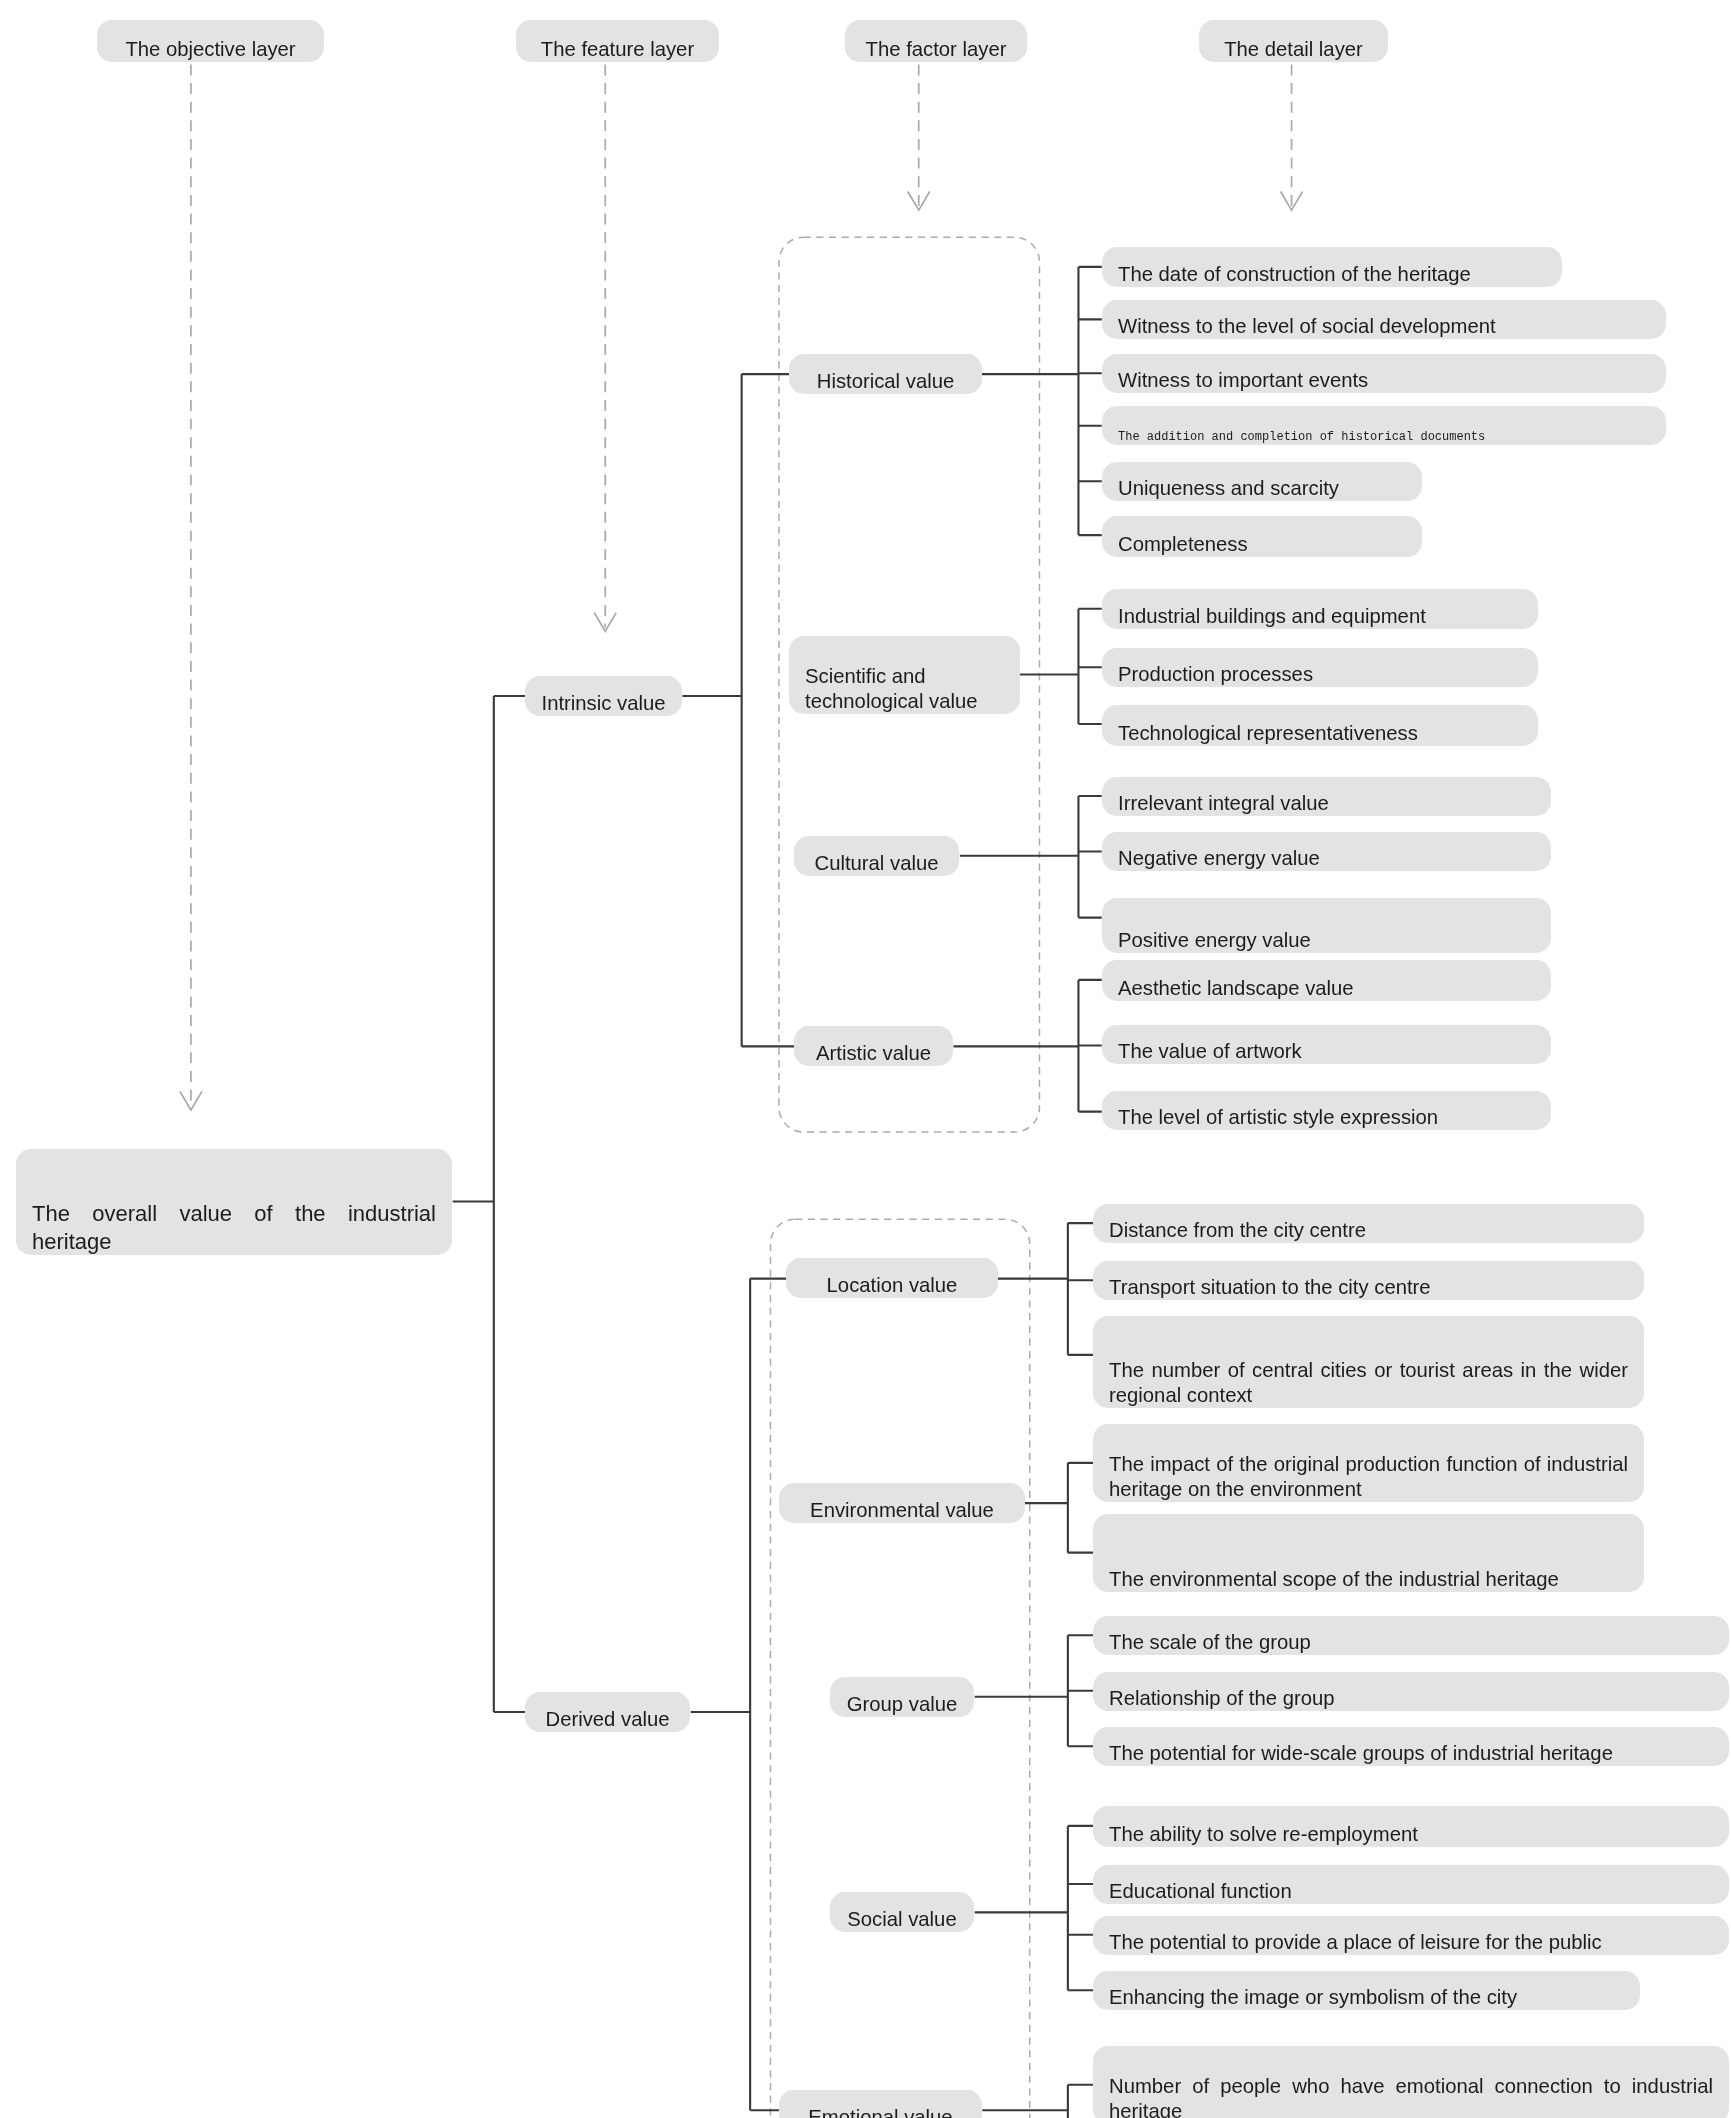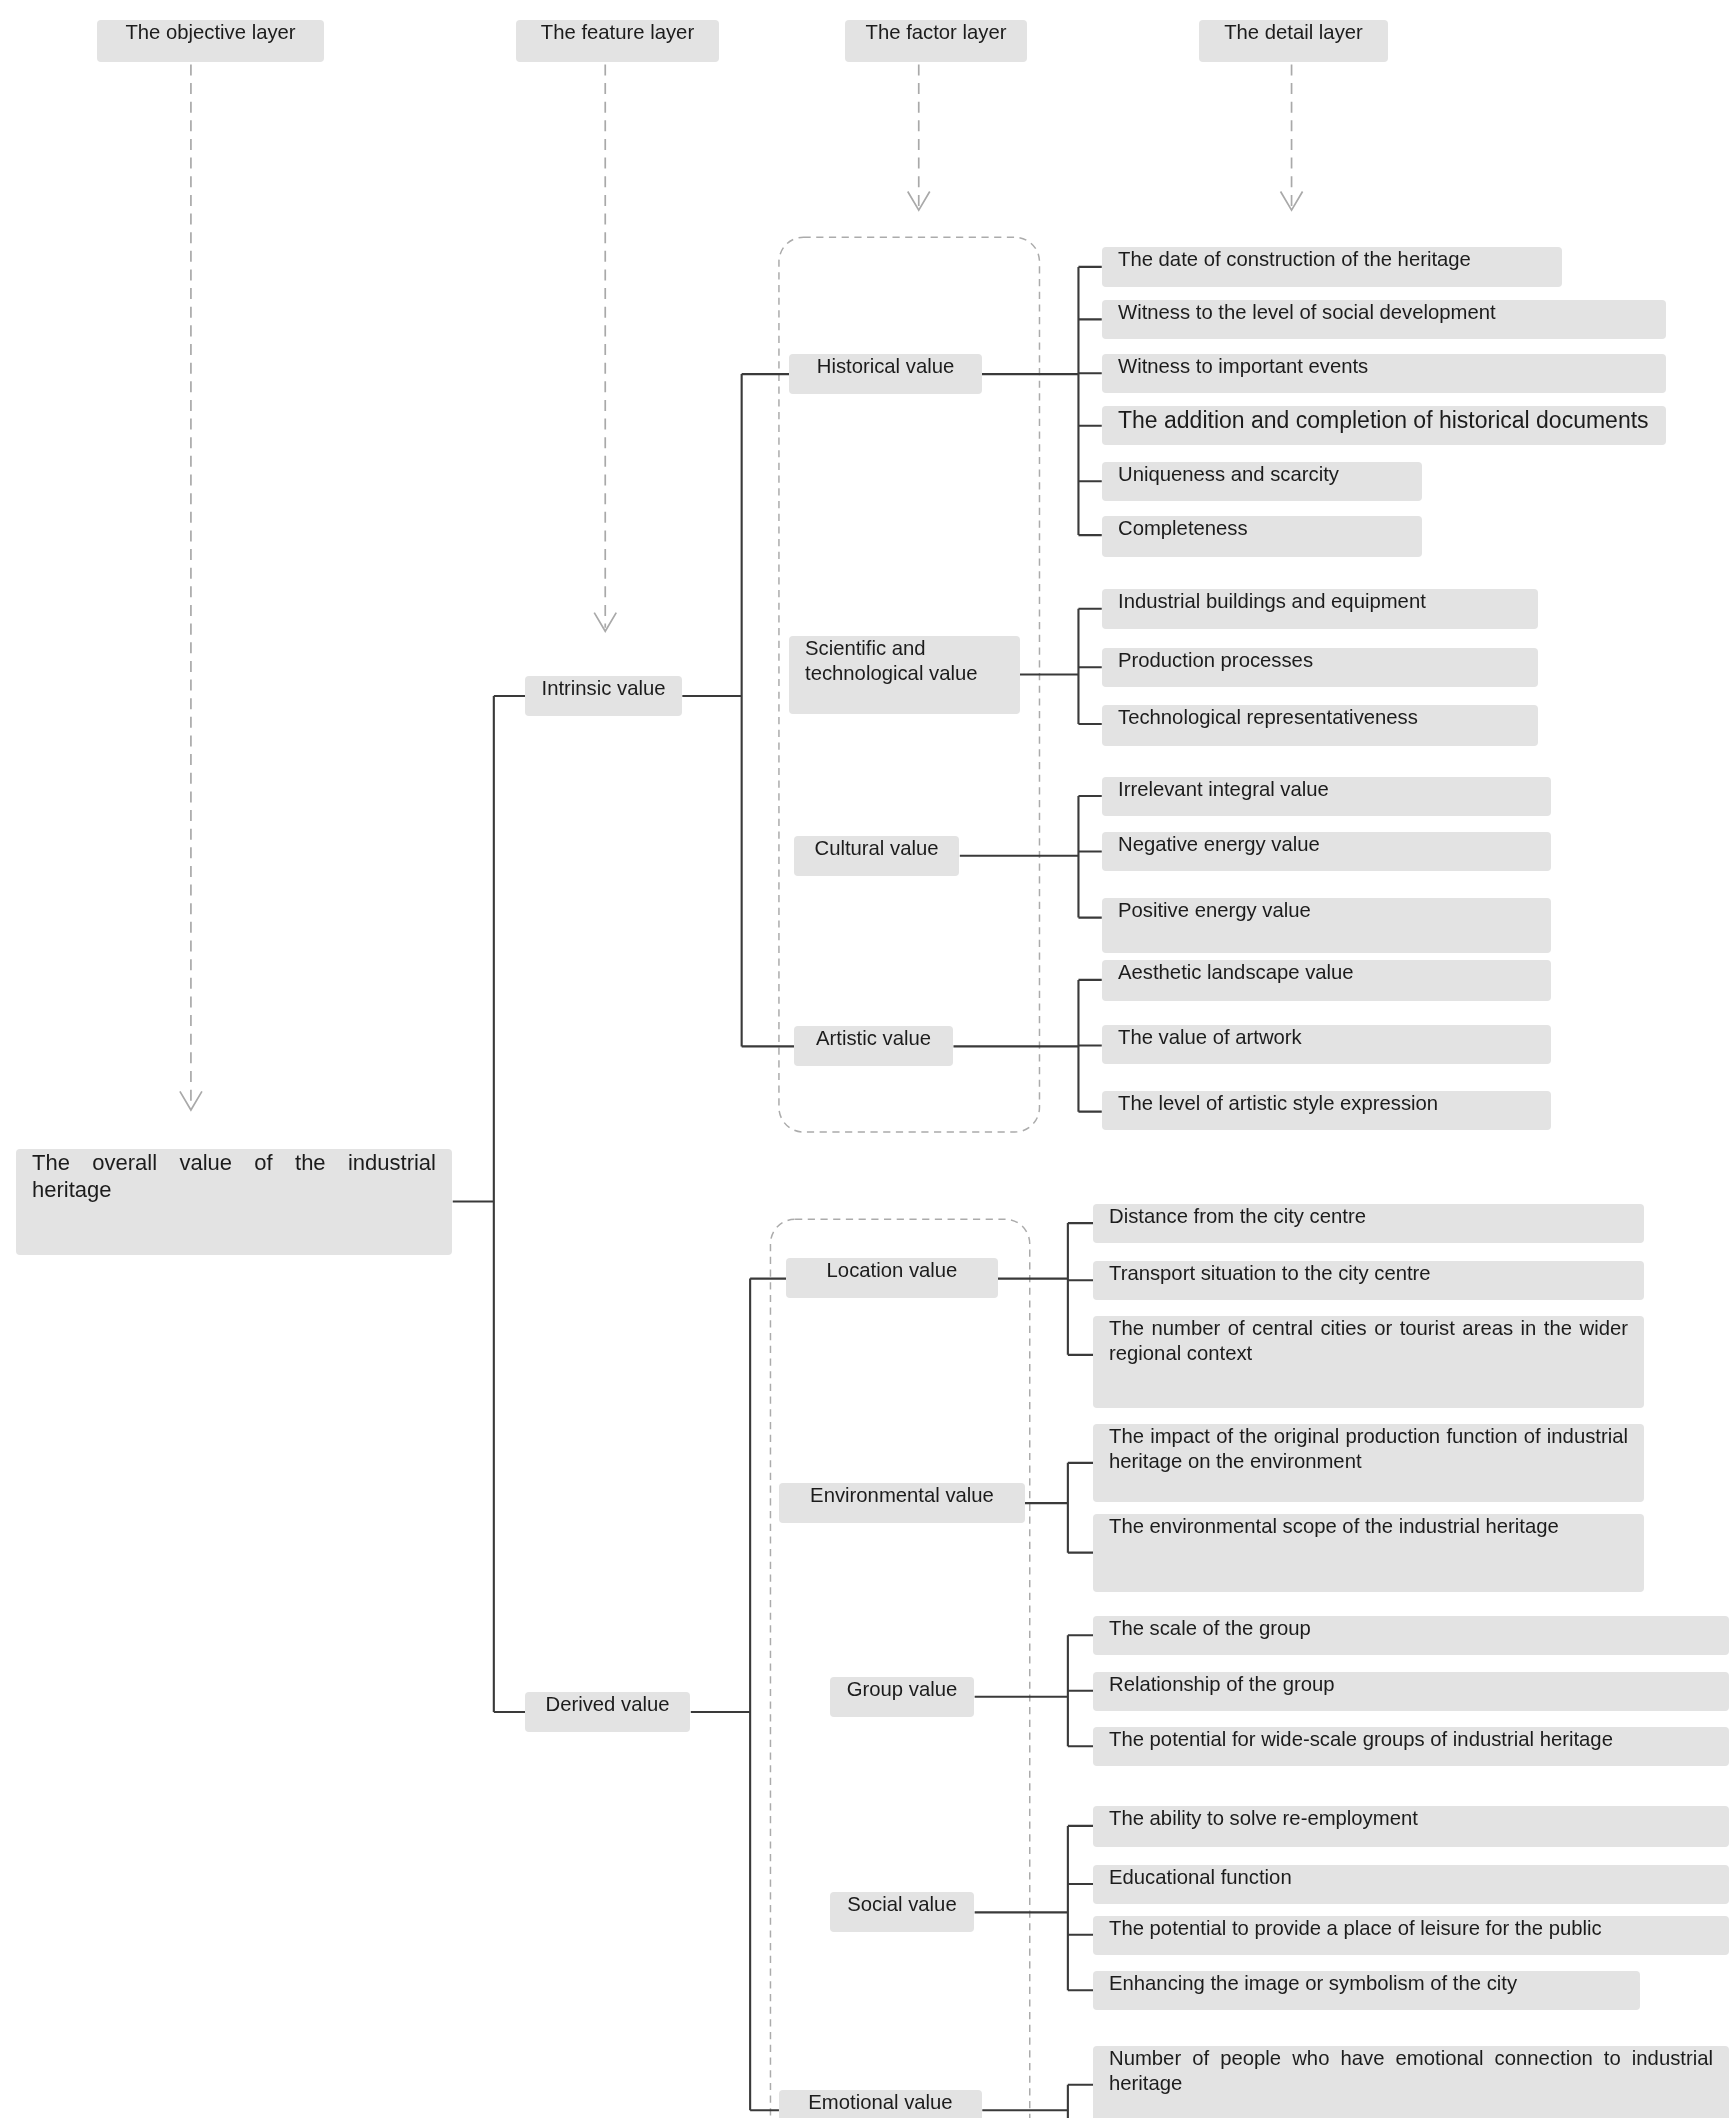--- a/index.html
+++ b/index.html
@@ -13,30 +13,30 @@
   body{background:var(--page-bg);font-family:"Liberation Sans","DejaVu Sans",sans-serif;}
   .canvas{position:relative;width:1732px;height:2336px;background:var(--page-bg);overflow:hidden;}
   .wires{position:absolute;left:0;top:0;z-index:0;}
   .solid{stroke:var(--line);stroke-width:5;fill:none;}
   .dashedline{stroke:var(--guide);stroke-width:4;fill:none;stroke-dasharray:26 18;}
   .chevron{stroke:var(--guide);stroke-width:4;fill:none;}
   .frame{stroke:#ababab;stroke-width:3.5;fill:none;stroke-dasharray:17 13;}
   .box{
     position:absolute;z-index:1;
     background:var(--box-bg);color:var(--box-text);
-    border-radius:4px;
-    display:flex;align-items:flex-start;
+    border-radius:15px;
+    display:flex;align-items:flex-end;
     font-size:20.3px;line-height:1.24;
   }
   .box > span{display:block;width:100%;}
   .center{justify-content:center;text-align:center;padding:0 4.2px;}
   .leftpad{padding:0 16px;text-align:left;}
   .justify > span{text-align:justify;}
   .root{font-size:22px;}
-  .sm{font-size:23px;}
+  .sm{font-size:12px;font-family:Liberation Mono, monospace;}
 </style>
 </head>
 <body>
 
 <div class="canvas">
 
   <svg class="wires" width="1732" height="2336" viewBox="0 0 4087 5514">
 
     <g>
       <path class="dashedline" d="M450 152 V2612"></path>

